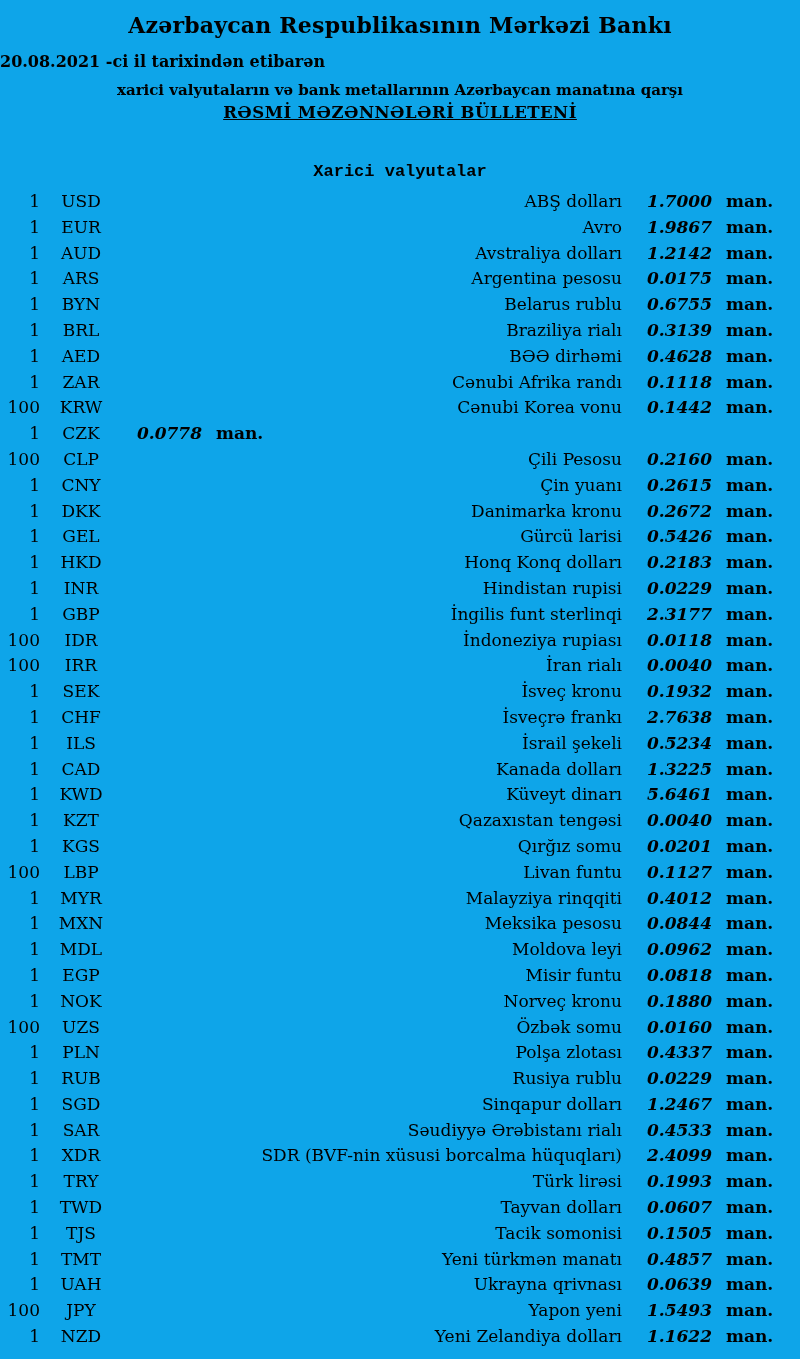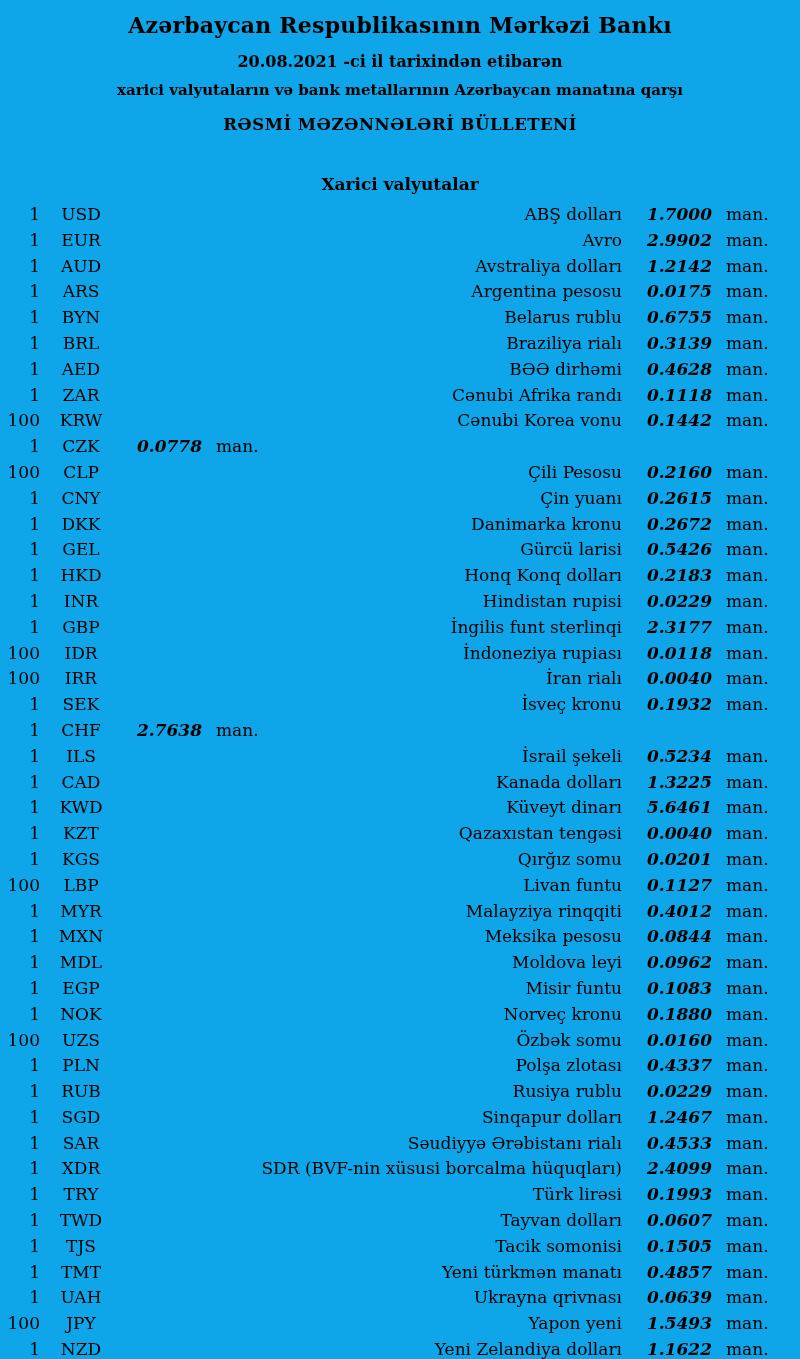--- a/index.html
+++ b/index.html
@@ -18,43 +18,45 @@
     overflow: hidden;
   }
   .hdr-title {
     text-align: center;
     font-weight: bold;
     font-size: 22px;
     margin: 6px 0 14px 0;
     letter-spacing: 0.2px;
   }
   .hdr-date {
-    text-align: center;
+    text-align: left;
     font-weight: bold;
     font-size: 16px;
     margin: 0 0 10px 0;
   }
   .hdr-sub {
     text-align: center;
     font-weight: bold;
     font-size: 15px;
     margin: 0 0 4px 0;
   }
   .hdr-bulletin {
     text-align: center;
     font-weight: bold;
     font-size: 16.5px;
-    margin: 16px;
+    margin: 4px;
     letter-spacing: 0.5px;
+    text-decoration: underline;
   }
   .section-title {
     text-align: center;
     font-weight: bold;
     font-size: 17px;
     margin: 40px 0 6px 0;
+    font-family: Liberation Mono, monospace;
   }
   .rates {
     box-sizing: border-box;
     width: 800px;
     padding: 2px 28px 8px 0;
   }
   .row {
     display: flex;
     height: 25.8px;
     line-height: 25.8px;
@@ -83,20 +85,21 @@
     flex: none;
     text-align: right;
     font-weight: bold;
     font-style: italic;
   }
   .unit {
     width: 46px;
     flex: none;
     margin-left: 14px;
     text-align: left;
+    font-weight: bold;
   }
 </style>
 </head>
 <body>
 
 <div class="page">
   <div class="hdr-title">Azərbaycan Respublikasının Mərkəzi Bankı</div>
   <div class="hdr-date">20.08.2021 -ci il tarixindən etibarən</div>
   <div class="hdr-sub">xarici valyutaların və bank metallarının Azərbaycan manatına qarşı</div>
   <div class="hdr-bulletin">RƏSMİ MƏZƏNNƏLƏRİ BÜLLETENİ</div>
@@ -108,21 +111,21 @@
     <span class="qty">1</span>
     <span class="code">USD</span>
     <span class="name">ABŞ dolları</span>
     <span class="rate">1.7000</span>
     <span class="unit">man.</span>
   </div>
       <div class="row">
     <span class="qty">1</span>
     <span class="code">EUR</span>
     <span class="name">Avro</span>
-    <span class="rate">2.9902</span>
+    <span class="rate">1.9867</span>
     <span class="unit">man.</span>
   </div>
       <div class="row">
     <span class="qty">1</span>
     <span class="code">AUD</span>
     <span class="name">Avstraliya dolları</span>
     <span class="rate">1.2142</span>
     <span class="unit">man.</span>
   </div>
       <div class="row">
@@ -239,20 +242,21 @@
       <div class="row">
     <span class="qty">1</span>
     <span class="code">SEK</span>
     <span class="name">İsveç kronu</span>
     <span class="rate">0.1932</span>
     <span class="unit">man.</span>
   </div>
       <div class="row">
     <span class="qty">1</span>
     <span class="code">CHF</span>
+    <span class="name">İsveçrə frankı</span>
     <span class="rate">2.7638</span>
     <span class="unit">man.</span>
   </div>
       <div class="row">
     <span class="qty">1</span>
     <span class="code">ILS</span>
     <span class="name">İsrail şekeli</span>
     <span class="rate">0.5234</span>
     <span class="unit">man.</span>
   </div>
@@ -309,21 +313,21 @@
     <span class="qty">1</span>
     <span class="code">MDL</span>
     <span class="name">Moldova leyi</span>
     <span class="rate">0.0962</span>
     <span class="unit">man.</span>
   </div>
       <div class="row">
     <span class="qty">1</span>
     <span class="code">EGP</span>
     <span class="name">Misir funtu</span>
-    <span class="rate">0.1083</span>
+    <span class="rate">0.0818</span>
     <span class="unit">man.</span>
   </div>
       <div class="row">
     <span class="qty">1</span>
     <span class="code">NOK</span>
     <span class="name">Norveç kronu</span>
     <span class="rate">0.1880</span>
     <span class="unit">man.</span>
   </div>
       <div class="row">

